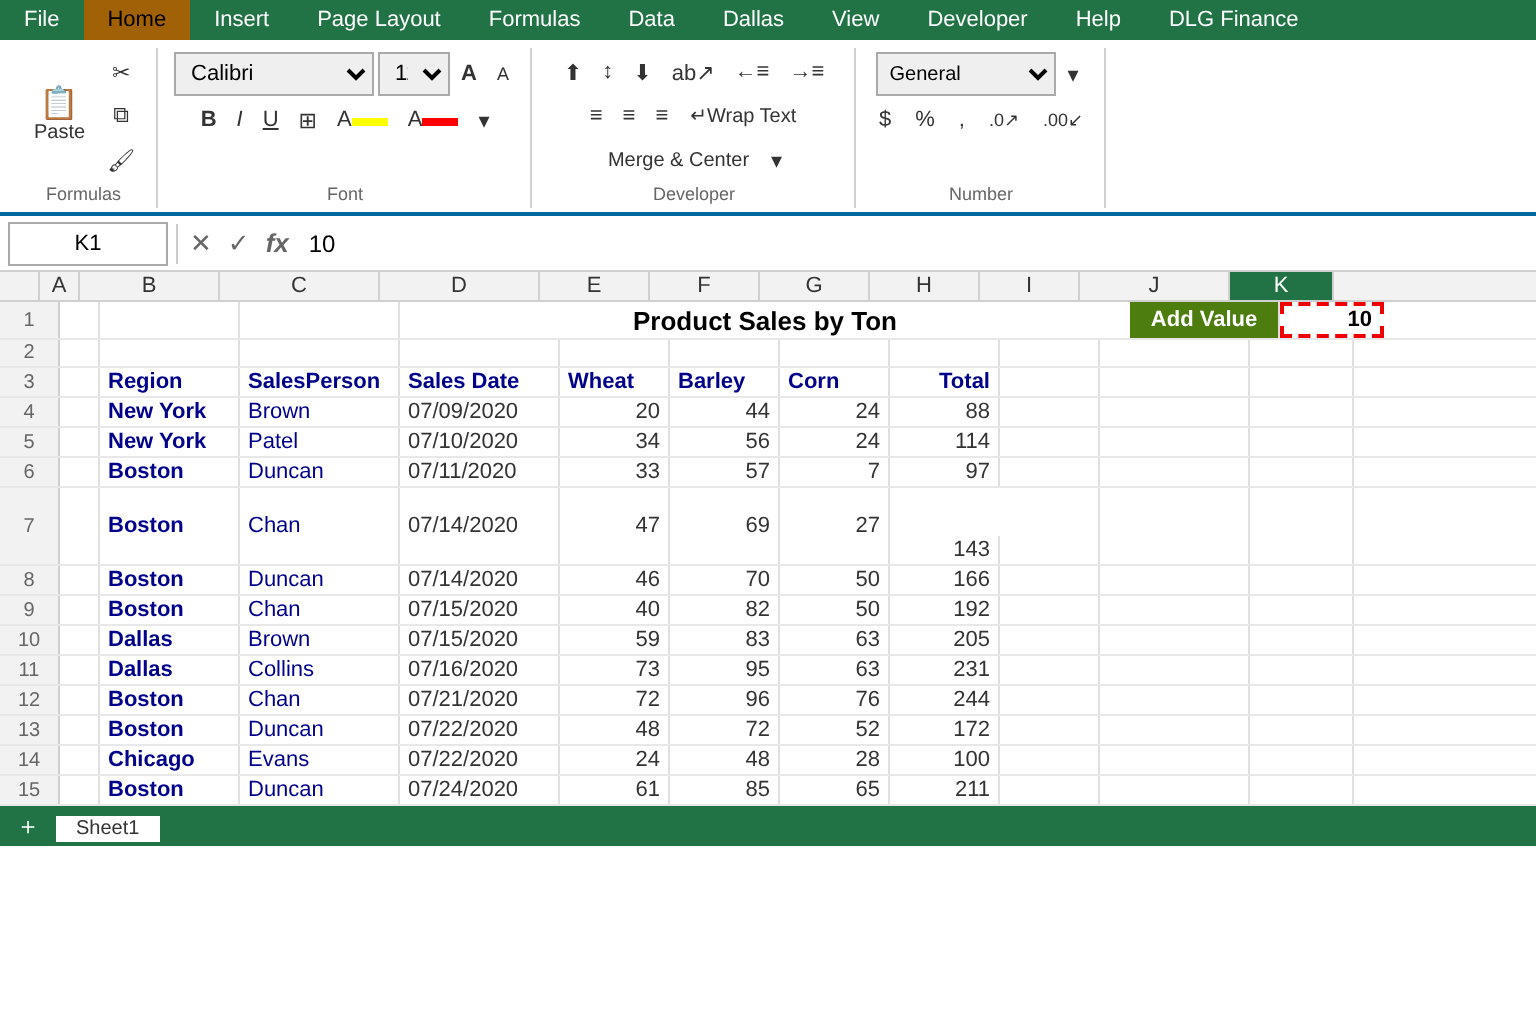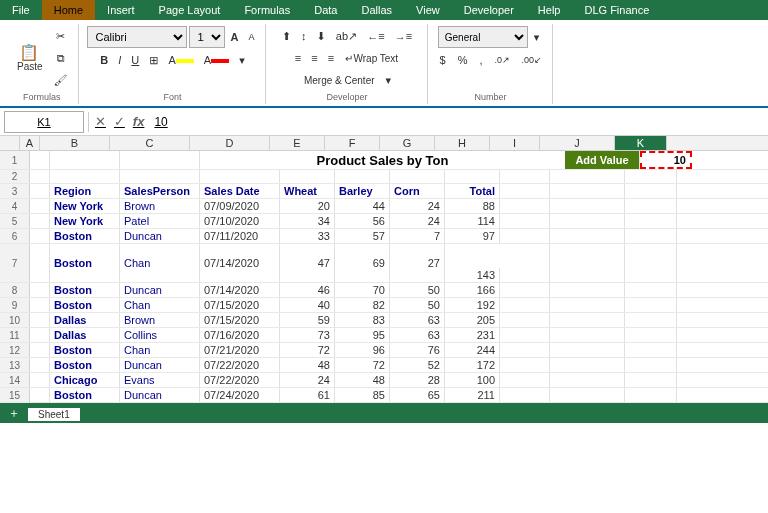--- a/index.html
+++ b/index.html
@@ -15,21 +15,21 @@
     .ribbon-group-label { font-size: 9px; color: #666; position: absolute; bottom: 2px; }
     .ribbon-group-content { display: flex; align-items: center; gap: 2px; padding-bottom: 14px; padding-top: 2px; }
     .rb-btn { display: flex; flex-direction: column; align-items: center; justify-content: center; padding: 2px 4px; cursor: pointer; border: 1px solid transparent; border-radius: 2px; min-width: 24px; font-size: 10px; color: #333; }
     .rb-btn .icon { font-size: 16px; line-height: 1; }
     .rb-btn-small { display: flex; align-items: center; justify-content: center; padding: 1px 3px; cursor: pointer; border: 1px solid transparent; border-radius: 2px; font-size: 11px; color: #333; height: 20px; }
     .font-name-box { width: 100px; height: 22px; border: 1px solid #aaa; font-size: 11px; padding: 0 4px; }
     .font-size-box { width: 36px; height: 22px; border: 1px solid #aaa; font-size: 11px; padding: 0 4px; }
     .format-select { width: 90px; height: 22px; border: 1px solid #aaa; font-size: 10px; padding: 0 2px; }
 
     
-    .formula-bar { display: flex; align-items: center; border-bottom: 1px solid #d0d0d0; padding: 2px 4px; gap: 4px; height: 28px; background: #fff; text-decoration: underline; }
+    .formula-bar { display: flex; align-items: center; border-bottom: 1px solid #d0d0d0; padding: 2px 4px; gap: 4px; height: 28px; background: #fff; }
     .name-box { width: 80px; height: 22px; border: 1px solid #aaa; font-size: 11px; padding: 0 4px; text-align: center; }
     .formula-divider { width: 1px; background: #ccc; height: 20px; }
     .formula-icons { display: flex; gap: 4px; align-items: center; }
     .formula-icon { font-size: 13px; cursor: pointer; color: #666; padding: 0 2px; }
     .formula-input { flex: 1; height: 22px; border: none; font-size: 12px; padding: 0 4px; outline: none; }
 
     
     .spreadsheet { display: flex; flex-direction: column; }
     .col-headers { display: flex; background: #f2f2f2; border-bottom: 1px solid #d0d0d0; }
     .row-num-header { width: 30px; min-width: 30px; border-right: 1px solid #d0d0d0; text-align: center; font-size: 10px; color: #666; padding: 2px 0; }

